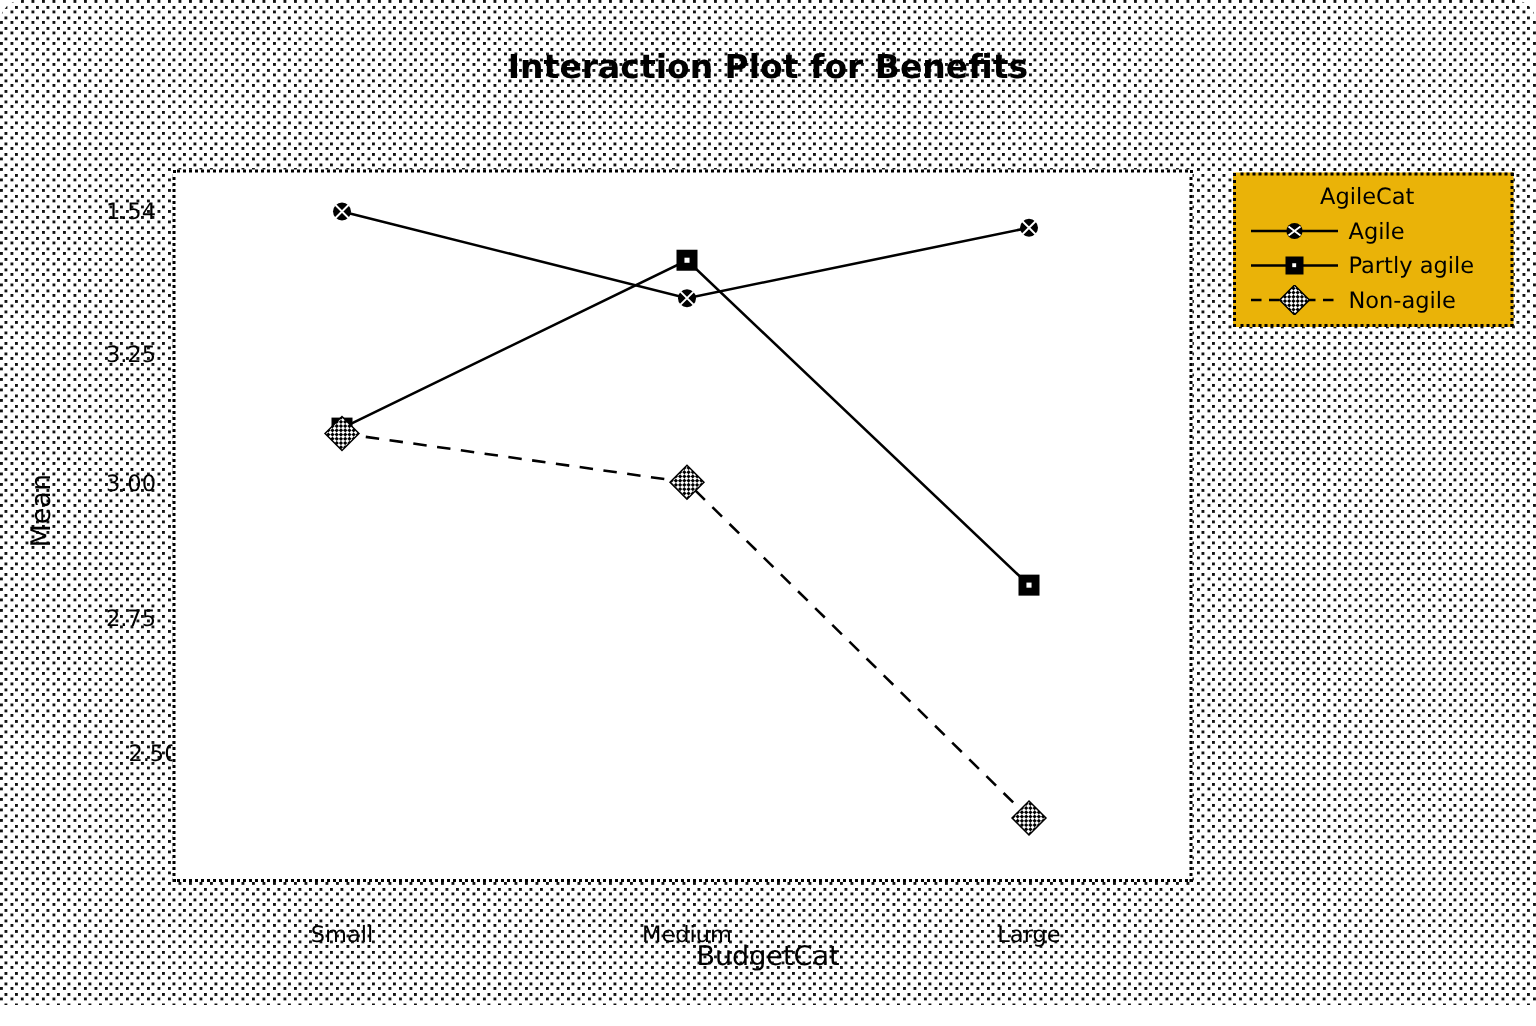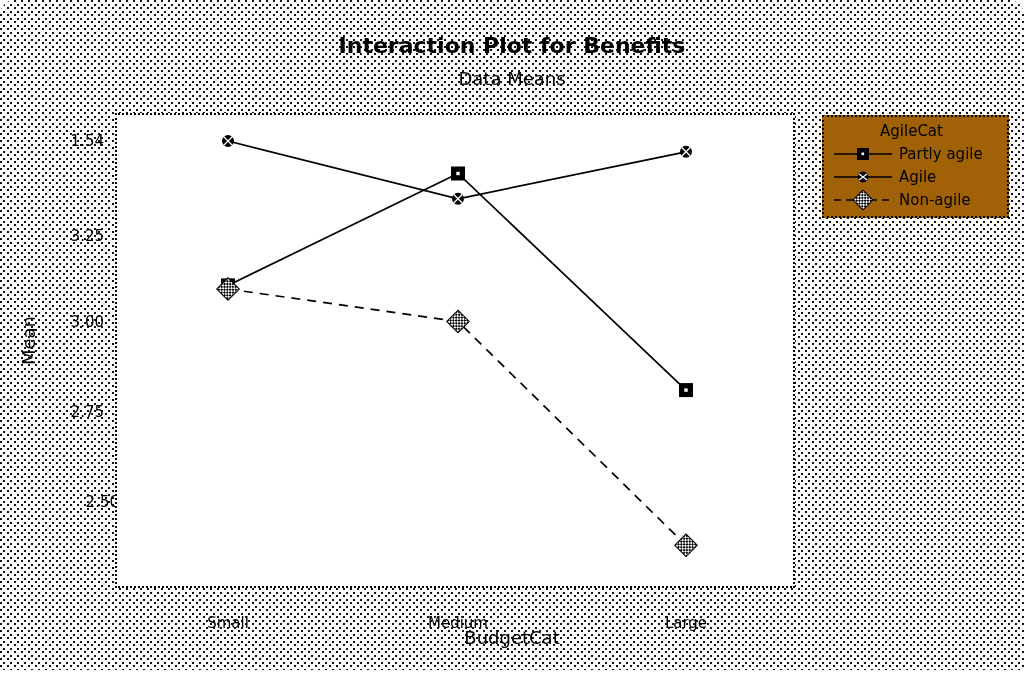--- a/index.html
+++ b/index.html
@@ -38,21 +38,21 @@
     background: #ffffff;
     border: 2px dotted #000;
     box-sizing: border-box;
   }
   #legend-box {
     position: absolute;
     left: 822px;
     top: 115px;
     width: 187px;
     height: 103px;
-    background: #a16207;
+    background: #eab308;
     border: 2px dotted #000;
     box-sizing: border-box;
     padding: 4px 0 0 0;
   }
   .legend-title {
     text-align: center;
     font-size: 15px;
     color: #000;
     margin: 1px 0 2px 0;
     padding-right: 8px;
@@ -135,21 +135,20 @@
   svg { display: block; }
 </style>
 </head>
 <body>
 
 <div id="root">
 
   <div id="stipple-bg"></div>
 
   <div class="title-main">Interaction Plot for Benefits</div>
-  <div class="title-sub">Data Means</div>
 
   <div class="axis-title-y">Mean</div>
   <div class="axis-title-x">BudgetCat</div>
 
   <div class="ytick-label" style="left:46px; top:141px;">1.54</div>
   <div class="ytick-label" style="left:46px; top:236px;">3.25</div>
   <div class="ytick-label" style="left:46px; top:322px;">3.00</div>
   <div class="ytick-label" style="left:46px; top:412px;">2.75</div>
   <div class="ytick-label" style="left:61px; top:502px;">2.50</div>
 
@@ -195,36 +194,36 @@
     </svg>
   </div>
 
   <div id="legend-box">
     <div class="legend-title">AgileCat</div>
 
     <div class="legend-row">
       <span class="legend-sample">
         <svg width="62" height="20" viewBox="0 0 62 20">
           <line x1="2" y1="10" x2="60" y2="10" stroke="#000" stroke-width="1.6"></line>
+          <circle cx="31" cy="10" r="5.4" fill="#000"></circle>
+          <path d="M27 13 L35 7 M27 7 L35 13" stroke="#fff" stroke-width="1.2"></path>
+        </svg>
+      </span>
+      <span class="legend-label">Agile</span>
+    </div>
+
+    <div class="legend-row">
+      <span class="legend-sample">
+        <svg width="62" height="20" viewBox="0 0 62 20">
+          <line x1="2" y1="10" x2="60" y2="10" stroke="#000" stroke-width="1.6"></line>
           <rect x="25" y="4" width="12" height="12" fill="#000"></rect>
           <rect x="29.5" y="8.5" width="2.6" height="2.6" fill="#fff"></rect>
         </svg>
       </span>
       <span class="legend-label">Partly agile</span>
-    </div>
-
-    <div class="legend-row">
-      <span class="legend-sample">
-        <svg width="62" height="20" viewBox="0 0 62 20">
-          <line x1="2" y1="10" x2="60" y2="10" stroke="#000" stroke-width="1.6"></line>
-          <circle cx="31" cy="10" r="5.4" fill="#000"></circle>
-          <path d="M27 13 L35 7 M27 7 L35 13" stroke="#fff" stroke-width="1.2"></path>
-        </svg>
-      </span>
-      <span class="legend-label">Agile</span>
     </div>
 
     <div class="legend-row">
       <span class="legend-sample">
         <svg width="62" height="20" viewBox="0 0 62 20">
           <line x1="2" y1="10" x2="60" y2="10" stroke="#000" stroke-width="1.6" stroke-dasharray="7 5"></line>
           <rect x="24" y="3" width="14" height="14" transform="rotate(45 31 10)" fill="url(#checkerFill)" stroke="#000" stroke-width="1"></rect>
         </svg>
       </span>
       <span class="legend-label">Non-agile</span>

